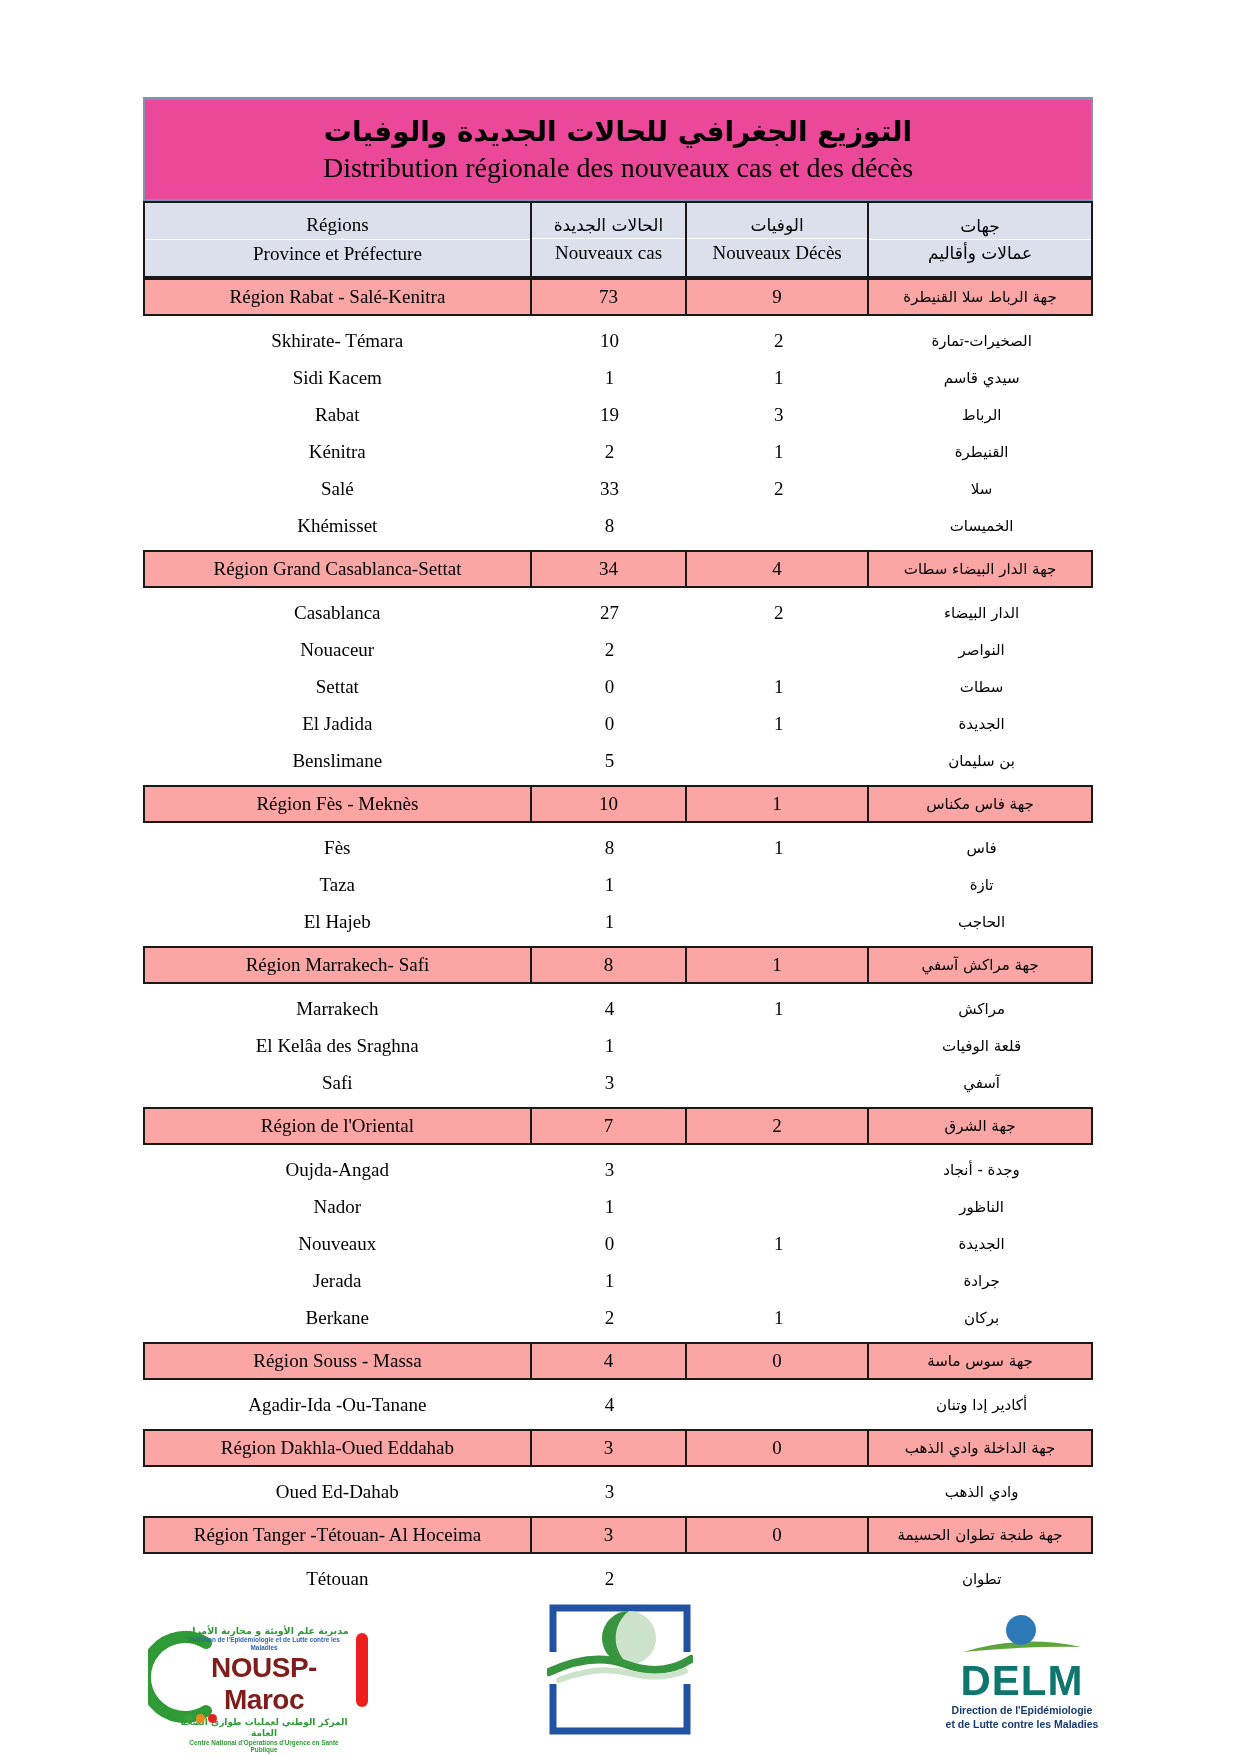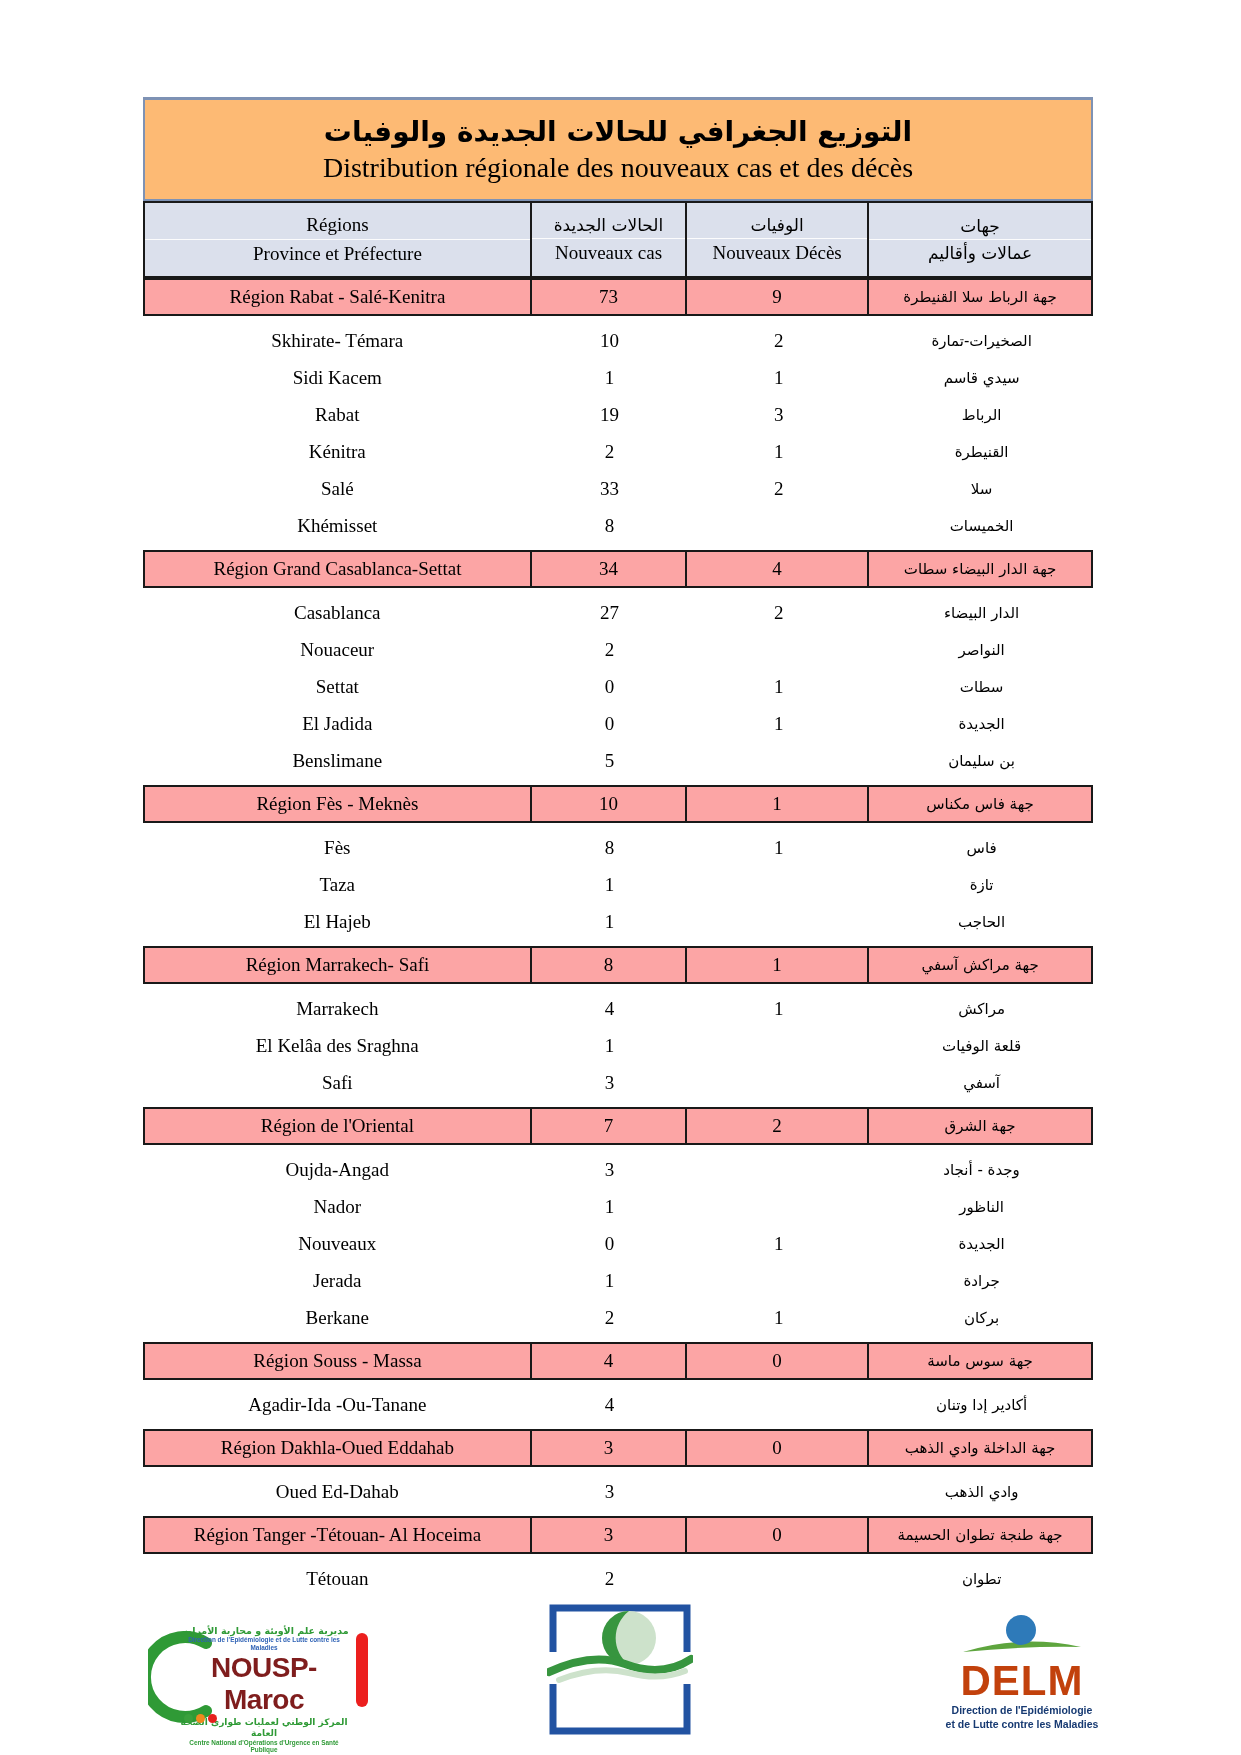--- a/index.html
+++ b/index.html
@@ -6,21 +6,21 @@
   body{
     width:1241px;height:1755px;position:relative;background:#ffffff;
     font-family:"Liberation Serif", serif;color:#000;overflow:hidden;
   }
   .doc-table{position:absolute;left:143px;top:97px;width:950px;}
 
   
   .title-box{
     box-sizing:border-box;border:2px solid #7e92b4;border-top-width:3px;
     height:104px;display:flex;flex-direction:column;align-items:center;justify-content:center;
-    background:#fdba74;
+    background:#ec4899;
   }
   .title-ar{
     font-family:"DejaVu Sans", sans-serif;font-weight:bold;font-size:28px;
     direction:rtl;line-height:1.25;
   }
   .title-fr{font-size:28px;line-height:1.2;margin-top:2px;}
 
   
   .grid4{display:grid;grid-template-columns:40.9% 16.4% 19.25% 23.45%;}
 
@@ -63,21 +63,21 @@
   .nousp-main{font-family:"Liberation Sans", sans-serif;font-size:28px;font-weight:bold;color:#7f1d1d;letter-spacing:-0.5px;line-height:1.15;}
   .nousp-ar-bot{font-family:"DejaVu Sans", sans-serif;direction:rtl;font-size:9px;font-weight:bold;color:#2f9a36;line-height:1.2;margin-top:1px;}
   .nousp-fr-bot{font-family:"Liberation Sans", sans-serif;font-size:6.4px;font-weight:bold;color:#2f9a36;line-height:1.2;}
   .nousp-bar{position:absolute;right:0;top:8px;width:12px;height:74px;background:#ec1f1e;border-radius:6px;}
   .nousp-dots{position:absolute;left:36px;bottom:2px;display:flex;gap:3px;}
   .nousp-dots span{width:9px;height:9px;border-radius:50%;display:block;}
 
   .ministry{position:absolute;left:547px;top:1602px;width:146px;height:135px;}
 
   .delm{position:absolute;left:942px;top:1614px;width:160px;text-align:center;}
-  .delm-name{font-family:"Liberation Sans", sans-serif;font-size:42px;font-weight:bold;color:#c2410c;letter-spacing:1px;line-height:1;}
+  .delm-name{font-family:"Liberation Sans", sans-serif;font-size:42px;font-weight:bold;color:#0f766e;letter-spacing:1px;line-height:1;}
   .delm-sub{font-family:"Liberation Sans", sans-serif;font-size:10.5px;font-weight:bold;color:#173a72;line-height:1.3;margin-top:2px;}
 </style>
 </head>
 <body>
 
 <div class="doc-table">
 
   <div class="title-box">
     <div class="title-ar">التوزيع الجغرافي للحالات الجديدة والوفيات</div>
     <div class="title-fr">Distribution régionale des nouveaux cas et des décès</div>

